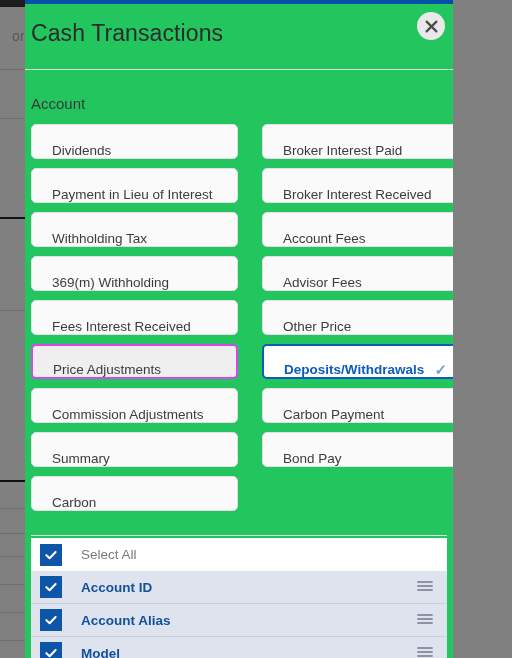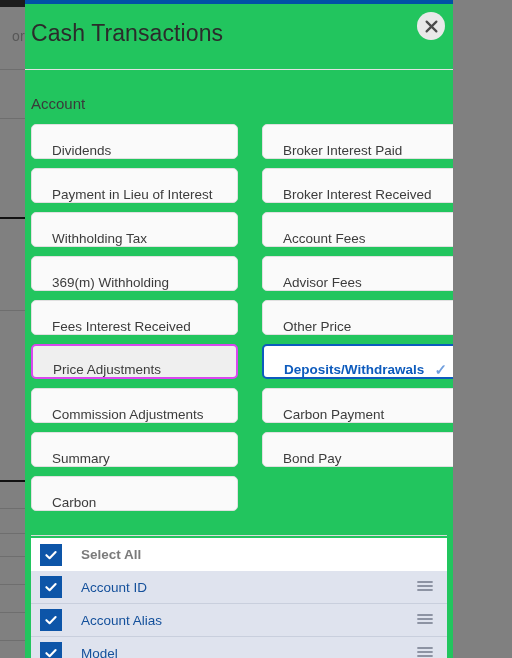--- a/index.html
+++ b/index.html
@@ -163,22 +163,22 @@
     align-items: center;
     justify-content: center;
     flex: none;
     cursor: pointer;
   }
   .cbx svg { display: block; }
   .col-label {
     margin-left: 19px;
     font-size: 13.5px;
   }
-  .col-row.select-all .col-label { color: #7b7b7b; font-weight: 700; }
-  .col-row.shaded .col-label { color: #14509b; font-weight: normal; }
+  .col-row.select-all .col-label { color: #7b7b7b; font-weight: 400; }
+  .col-row.shaded .col-label { color: #14509b; font-weight: bold; }
   .drag-handle {
     position: absolute;
     right: 14px;
     top: 50%;
     transform: translateY(-50%);
     cursor: grab;
   }
 </style>
 </head>
 <body>

